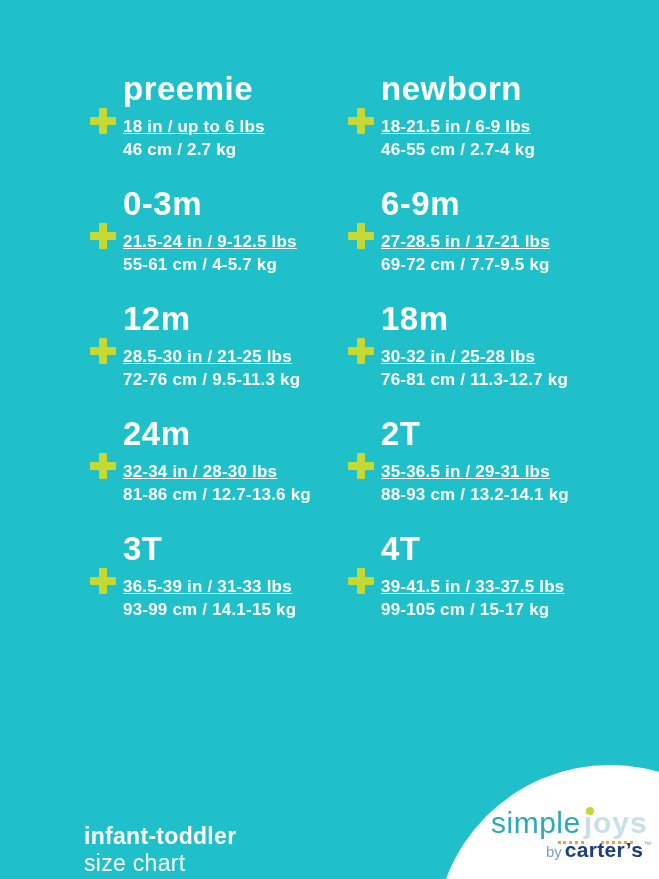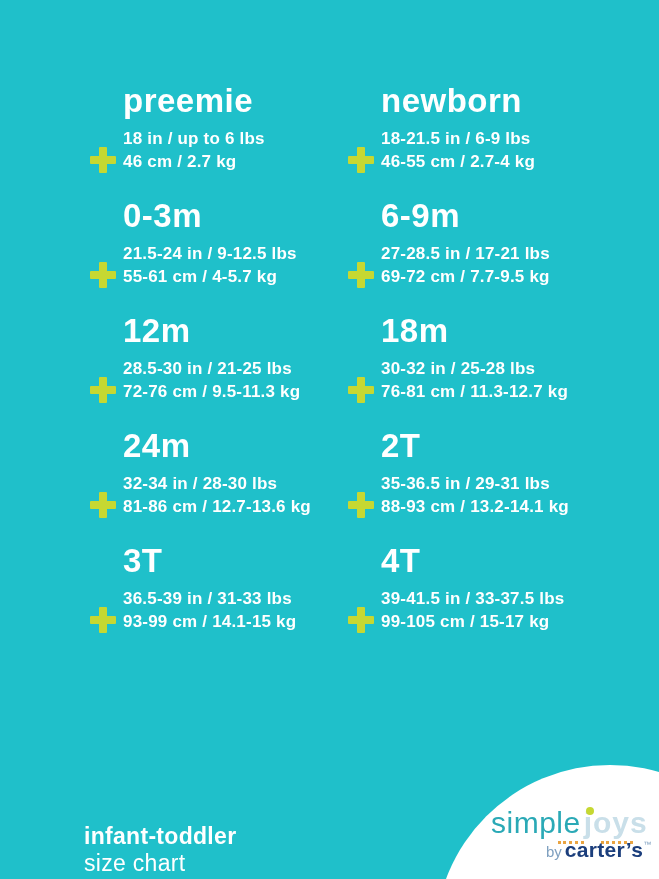--- a/index.html
+++ b/index.html
@@ -22,41 +22,41 @@
     font-family:"Liberation Sans", sans-serif;
     color:var(--white);
     -webkit-font-smoothing:antialiased;
   }
   .sizes{
     position:absolute;left:90px;top:58px;
     display:grid;
     grid-template-columns:258px 258px;
     grid-auto-rows:115px;
   }
-  .size-cell{display:flex;align-items:flex-end;}
+  .size-cell{display:flex;align-items:center;}
   .plus{
     position:relative;width:26px;height:26px;flex:0 0 26px;
     margin:11px 7px 0 0;
   }
   .plus::before{
     content:"";position:absolute;left:0;top:9px;width:26px;height:8px;
     background:var(--accent);border-radius:1px;
   }
   .plus::after{
     content:"";position:absolute;left:9px;top:0;width:8px;height:26px;
     background:var(--accent);border-radius:1px;
   }
   .size-text{display:flex;flex-direction:column;}
   .size-label{
     font-size:33px;font-weight:700;line-height:38px;letter-spacing:0.5px;
   }
   .size-detail{
     font-size:17px;font-weight:700;line-height:23px;letter-spacing:0.2px;
   }
-  .size-detail.first{margin-top:7px;}
+  .size-detail.first{margin-top:7px;text-decoration:underline;}
   .footer{
     position:absolute;left:37px;top:823px;margin-left:47px;
   }
   .footer-line1{font-size:23px;font-weight:700;line-height:27px;letter-spacing:0.3px;}
   .footer-line2{font-size:23px;font-weight:400;line-height:27px;letter-spacing:0.3px;}
   .logo-circle{
     position:absolute;left:435px;top:765px;width:350px;height:350px;
     border-radius:50%;background:var(--white);
   }
   .logo-line1{

